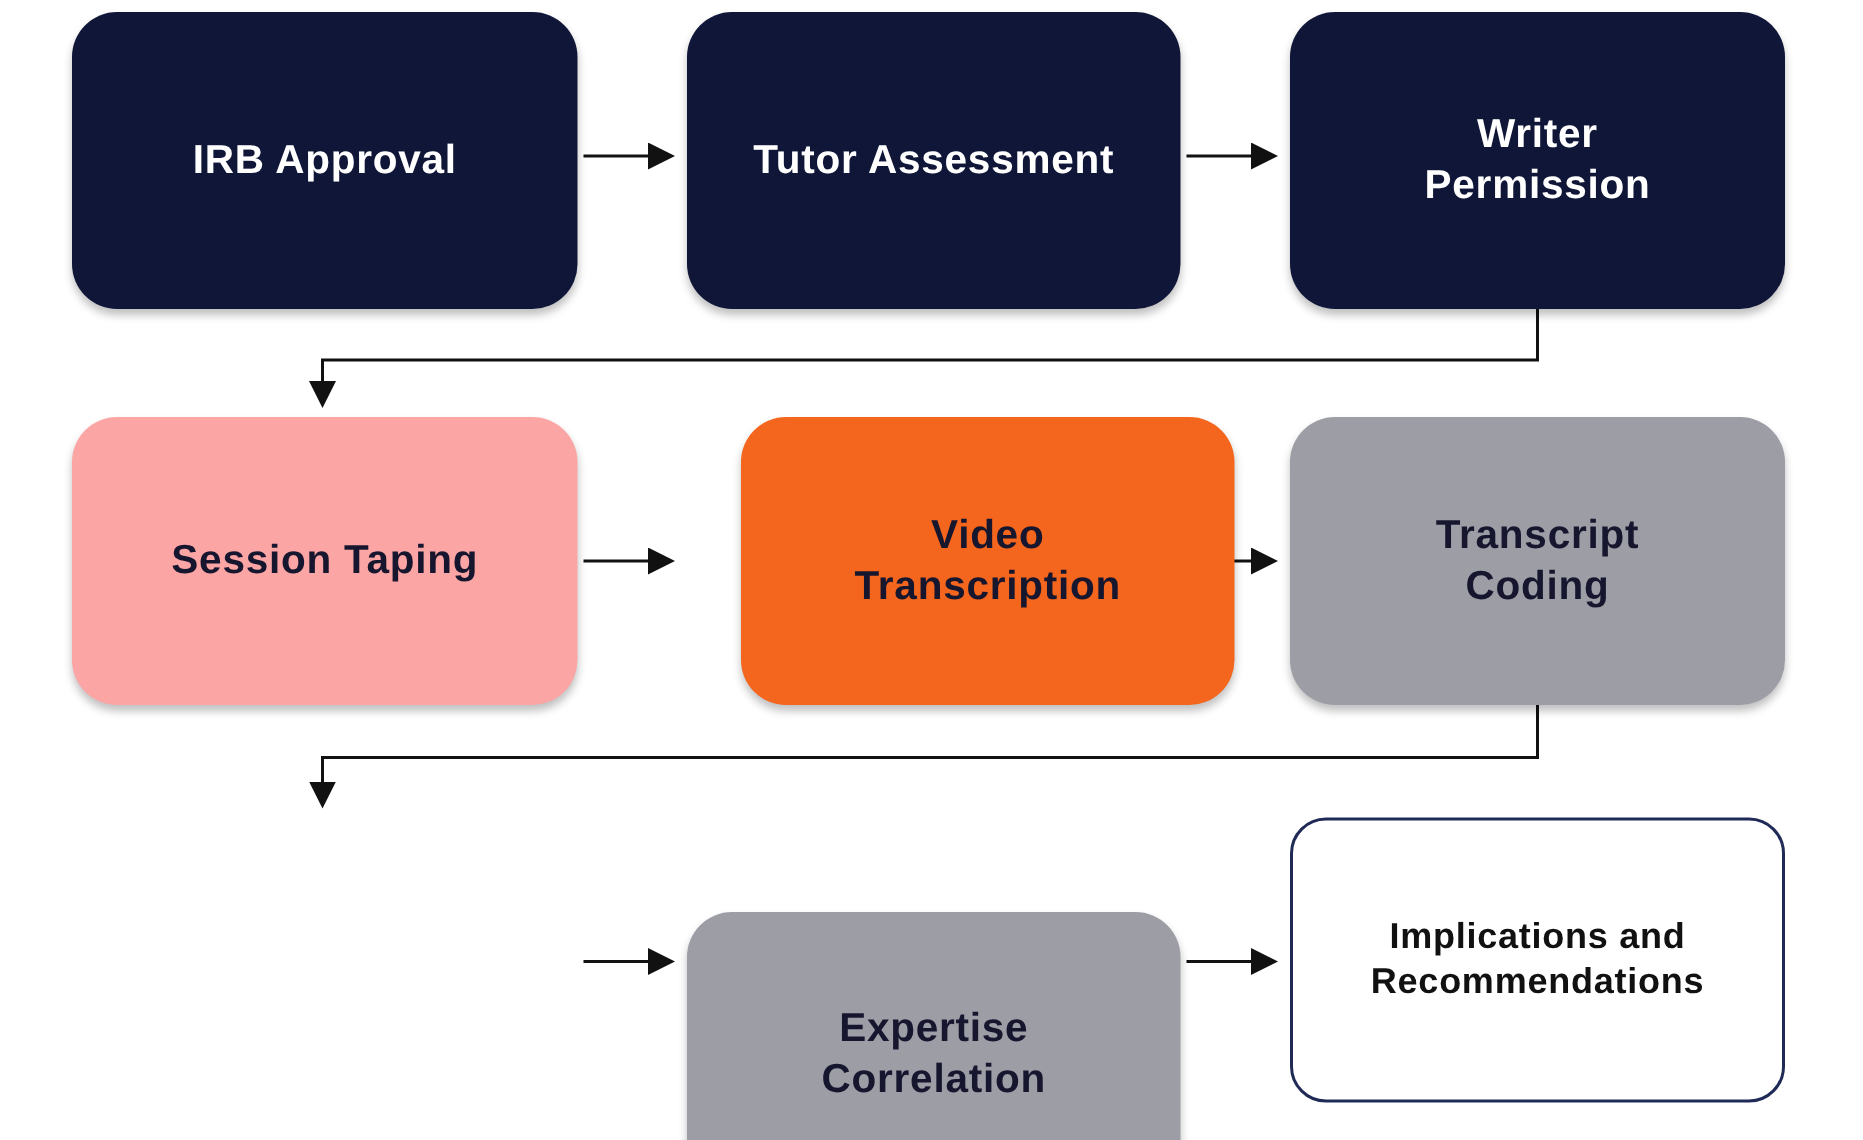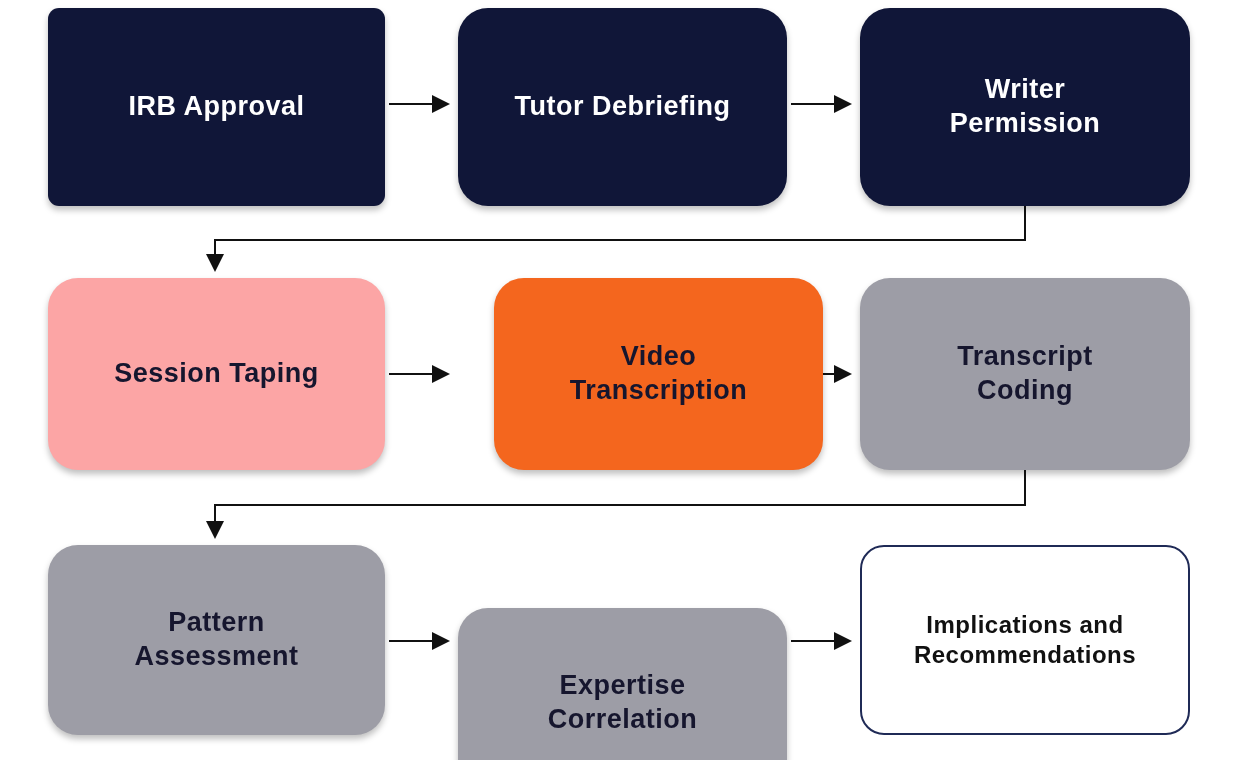--- a/index.html
+++ b/index.html
@@ -38,21 +38,21 @@
     font-size: 27px;
     line-height: 1.25;
     letter-spacing: 0.5px;
     border-radius: 30px;
     white-space: pre-line;
     box-shadow: 0 4px 6px rgba(0,0,0,0.25);
     padding: 10px 18px;
     box-sizing: border-box;
   }
   
-  .n0 { left: 48px;  top: 8px;   width: 337px; height: 198px; border-radius: 11px; }
+  .n0 { left: 48px;  top: 8px;   width: 337px; height: 198px; }
   .n1 { left: 458px; top: 8px;   width: 329px; height: 198px; }
   .n2 { left: 860px; top: 8px;   width: 330px; height: 198px; }
   
   .n3 { left: 48px;  top: 278px; width: 337px; height: 192px; }
   .n4 { left: 458px; top: 278px; width: 329px; height: 192px; }
   .n5 { left: 860px; top: 278px; width: 330px; height: 192px; }
   
   .n6 { left: 48px;  top: 545px; width: 337px; height: 190px; }
   .n7 { left: 458px; top: 572px; width: 329px; height: 190px; margin-top: 36px; }
   .n8 { left: 860px; top: 545px; width: 330px; height: 190px;
@@ -78,30 +78,28 @@
     <line class="connector" x1="389" y1="374" x2="446" y2="374" marker-end="url(#arrowhead)"></line>
     <line class="connector" x1="791" y1="374" x2="848" y2="374" marker-end="url(#arrowhead)"></line>
 
     <polyline class="connector" points="1025,470 1025,505 215,505 215,535" marker-end="url(#arrowhead)"></polyline>
 
     <line class="connector" x1="389" y1="641" x2="446" y2="641" marker-end="url(#arrowhead)"></line>
     <line class="connector" x1="791" y1="641" x2="848" y2="641" marker-end="url(#arrowhead)"></line>
   </svg>
 
   <div class="node n0" style="background: rgb(16, 22, 56); color: rgb(255, 255, 255);">IRB Approval</div>
-  <div class="node n1" style="background: rgb(16, 22, 56); color: rgb(255, 255, 255);">Tutor Debriefing</div>
+  <div class="node n1" style="background: rgb(16, 22, 56); color: rgb(255, 255, 255);">Tutor Assessment</div>
   <div class="node n2" style="background: rgb(16, 22, 56); color: rgb(255, 255, 255);">Writer
 Permission</div>
 
   <div class="node n3" style="background: #fca5a5; color: rgb(22, 22, 46);">Session Taping</div>
   <div class="node n4" style="background: rgb(244, 102, 30); color: rgb(22, 22, 46); margin-left: 36px;">Video
 Transcription</div>
   <div class="node n5" style="background: rgb(157, 157, 166); color: rgb(22, 22, 46); text-align: center;">Transcript
 Coding</div>
 
-  <div class="node n6" style="background: rgb(157, 157, 166); color: rgb(22, 22, 46);">Pattern
-Assessment</div>
   <div class="node n7" style="background: rgb(157, 157, 166); color: rgb(22, 22, 46);">Expertise
 Correlation</div>
   <div class="node n8" style="background: rgb(255, 255, 255); color: rgb(17, 17, 17); border: 2px solid rgb(31, 42, 86);">Implications and
 Recommendations</div>
 
 </div>
 
 </body></html>

